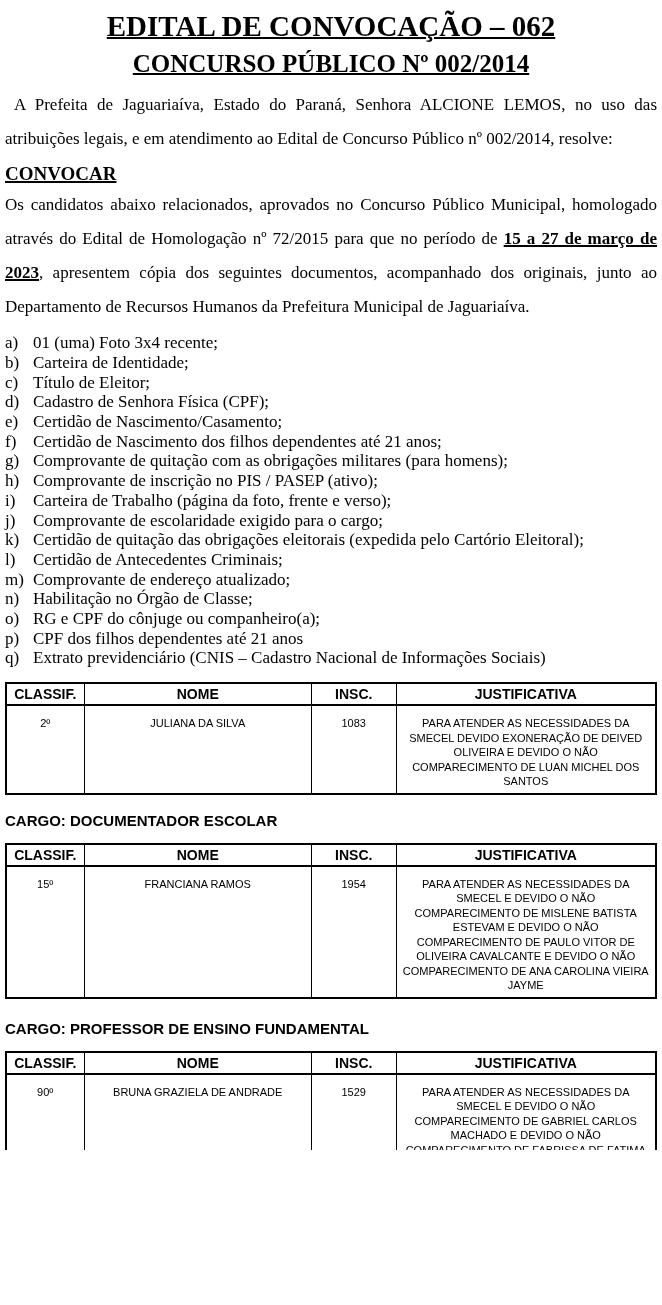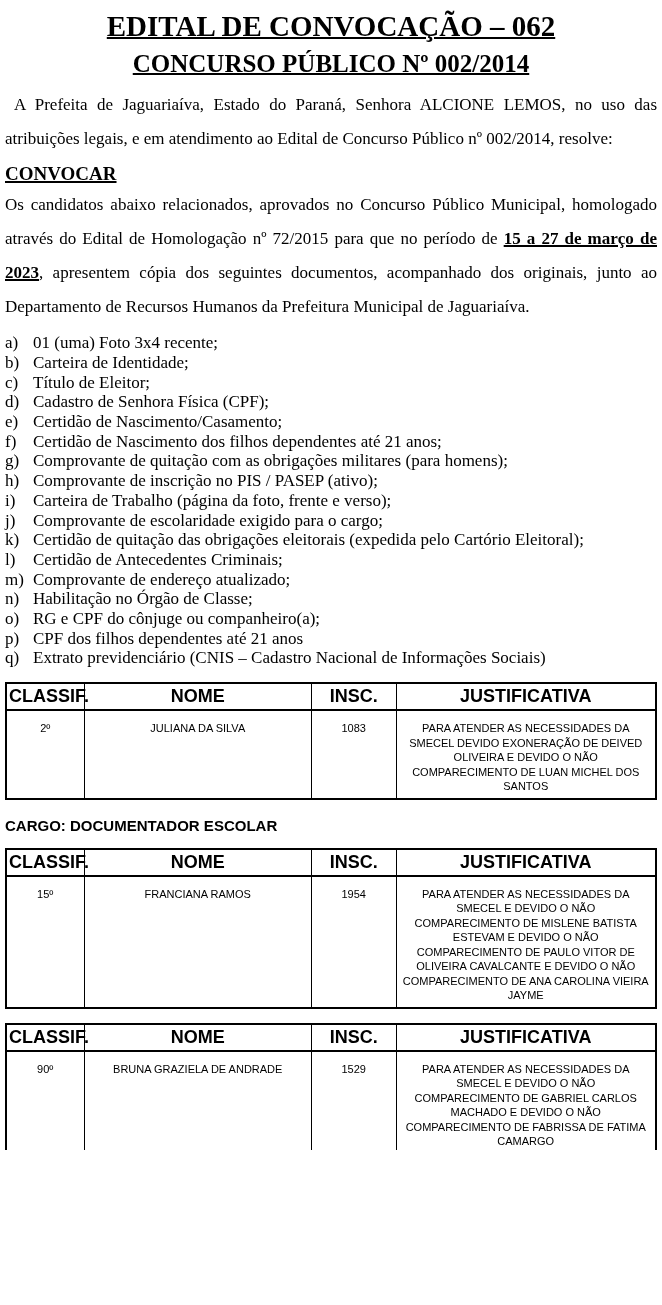--- a/index.html
+++ b/index.html
@@ -95,21 +95,21 @@
     border: 2px solid #000;
     font-family: "Liberation Sans", sans-serif;
   }
   .conv-table col.c-classif { width: 12%; }
   .conv-table col.c-nome    { width: 35%; }
   .conv-table col.c-insc    { width: 13%; }
   .conv-table col.c-just    { width: 40%; }
   .conv-table th {
     border: 1px solid #000;
     border-bottom: 2px solid #000;
-    font-size: 18px;
+    font-size: 14px;
     font-weight: bold;
     text-align: center;
     padding: 2px 2px;
     height: 16px;
   }
   .conv-table td {
     border: 1px solid #000;
     vertical-align: top;
     text-align: center;
     font-size: 11px;
@@ -269,20 +269,21 @@
           <td>15º</td>
           <td>FRANCIANA RAMOS</td>
           <td>1954</td>
           <td>PARA ATENDER AS NECESSIDADES DA SMECEL E DEVIDO O NÃO COMPARECIMENTO DE MISLENE BATISTA ESTEVAM E DEVIDO O NÃO COMPARECIMENTO DE PAULO VITOR DE OLIVEIRA CAVALCANTE E DEVIDO O NÃO COMPARECIMENTO DE ANA CAROLINA VIEIRA JAYME</td>
         </tr>
       </tbody>
     </table>
   </section>
 
   <section class="cargo-section-3">
+    <p class="cargo-heading">CARGO: PROFESSOR DE ENSINO FUNDAMENTAL</p>
     <table class="conv-table">
       <colgroup>
           <col class="c-classif">
           <col class="c-nome">
           <col class="c-insc">
           <col class="c-just">
         </colgroup>
       <thead>
         <tr>
           <th>CLASSIF.</th>

